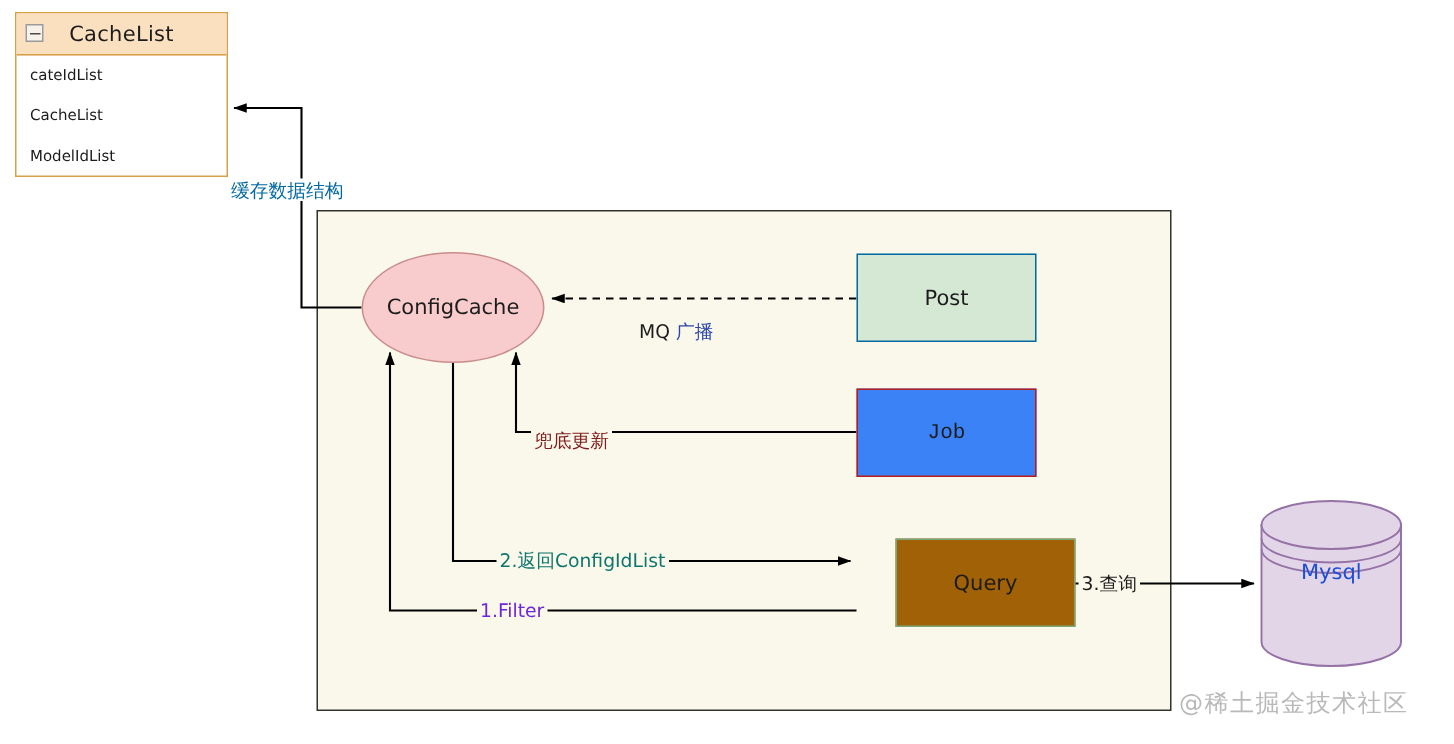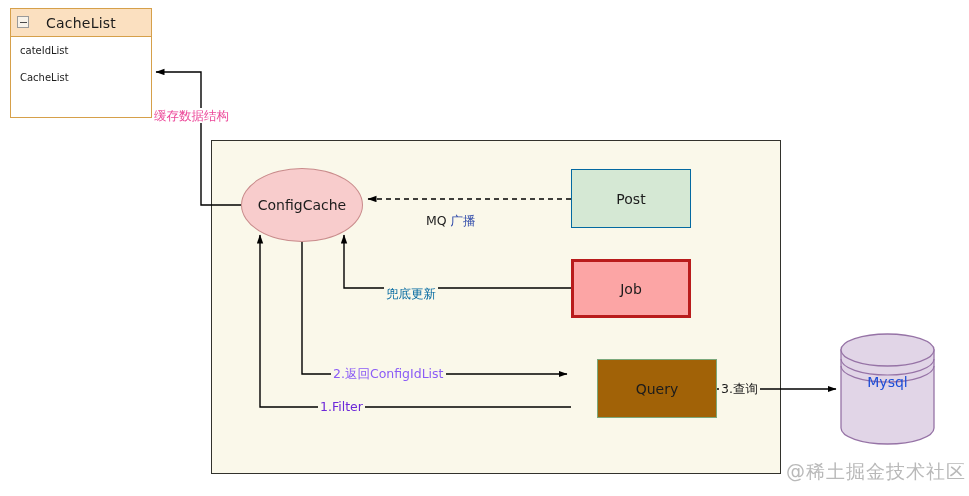--- a/index.html
+++ b/index.html
@@ -26,42 +26,42 @@
        background:#faf8ea;border:1.5px solid #32322c;box-sizing:border-box;}
 
   
   .node{position:absolute;box-sizing:border-box;display:flex;
         align-items:center;justify-content:center;font-size:14px;color:#1c1c1c;}
   .ellipse{left:241px;top:168px;width:122px;height:74px;border-radius:50%;
         background:#f8cccc;border:1px solid #c98c8c;}
   .post{left:571px;top:169px;width:120px;height:59px;
         background:#d5e8d4;border:1px solid #0369a1;}
   .job{left:571px;top:259px;width:120px;height:59px;
-        background:#fca5a5;border:3px solid #b91c1c;}
+        background:#3b82f6;border:1px solid #b91c1c;font-family:Liberation Mono, monospace;}
   .query{left:597px;top:359px;width:120px;height:59px;
         background:#a16207;border:1px solid #7ba87b;}
 
   
   .cyl{position:absolute;left:840px;top:332px;width:95px;height:114px;}
   .cyl-label{position:absolute;left:840px;top:374px;width:95px;
         text-align:center;font-size:14px;color:#1d4ed8;}
 
   
   .elabel{position:absolute;font-size:12.5px;background:#faf8ea;
         padding:0 2px;white-space:nowrap;line-height:15px;}
   .elabel.onwhite{background:#ffffff;}
-  .lbl-cache{left:152px;top:108px;color:#ec4899;}
+  .lbl-cache{left:152px;top:119px;color:#0369a1;}
   .lbl-mq{left:424px;top:193px;color:#1c1c1c;margin-top:20px;}
   .lbl-mq .cn{color:#2b47a8;}
-  .lbl-bottom{left:384px;top:286px;color:#0369a1;}
-  .lbl-return{left:331px;top:366px;color:#8b5cf6;text-align:right;}
+  .lbl-bottom{left:354px;top:286px;color:#7f1d1d;}
+  .lbl-return{left:331px;top:366px;color:#0f766e;text-align:right;}
   .lbl-filter{left:318px;top:399px;color:#6d28d9;}
   .lbl-query3{left:719px;top:381px;color:#1c1c1c;background:#faf8ea;}
 
-  .watermark{position:absolute;left:786px;top:459px;font-size:19px;
+  .watermark{position:absolute;left:786px;top:459px;font-size:16px;
         color:#b9b9b9;letter-spacing:1px;}
 </style>
 </head>
 <body>
 
 <div class="canvas">
 
   <div class="container-box"></div>
 
   <svg class="layer">
@@ -98,20 +98,21 @@
 
   <div class="uml">
     <div class="uml-header">
       <span class="collapse-icon">
           <i></i>
         </span>
       <span class="uml-title">CacheList</span>
     </div>
     <div class="uml-row">cateIdList</div>
     <div class="uml-row">CacheList</div>
+    <div class="uml-row">ModelIdList</div>
   </div>
 
   <div class="node ellipse">ConfigCache</div>
 
   <div class="node post">Post</div>
 
   <div class="node job">Job</div>
 
   <div class="node query">Query</div>
 

